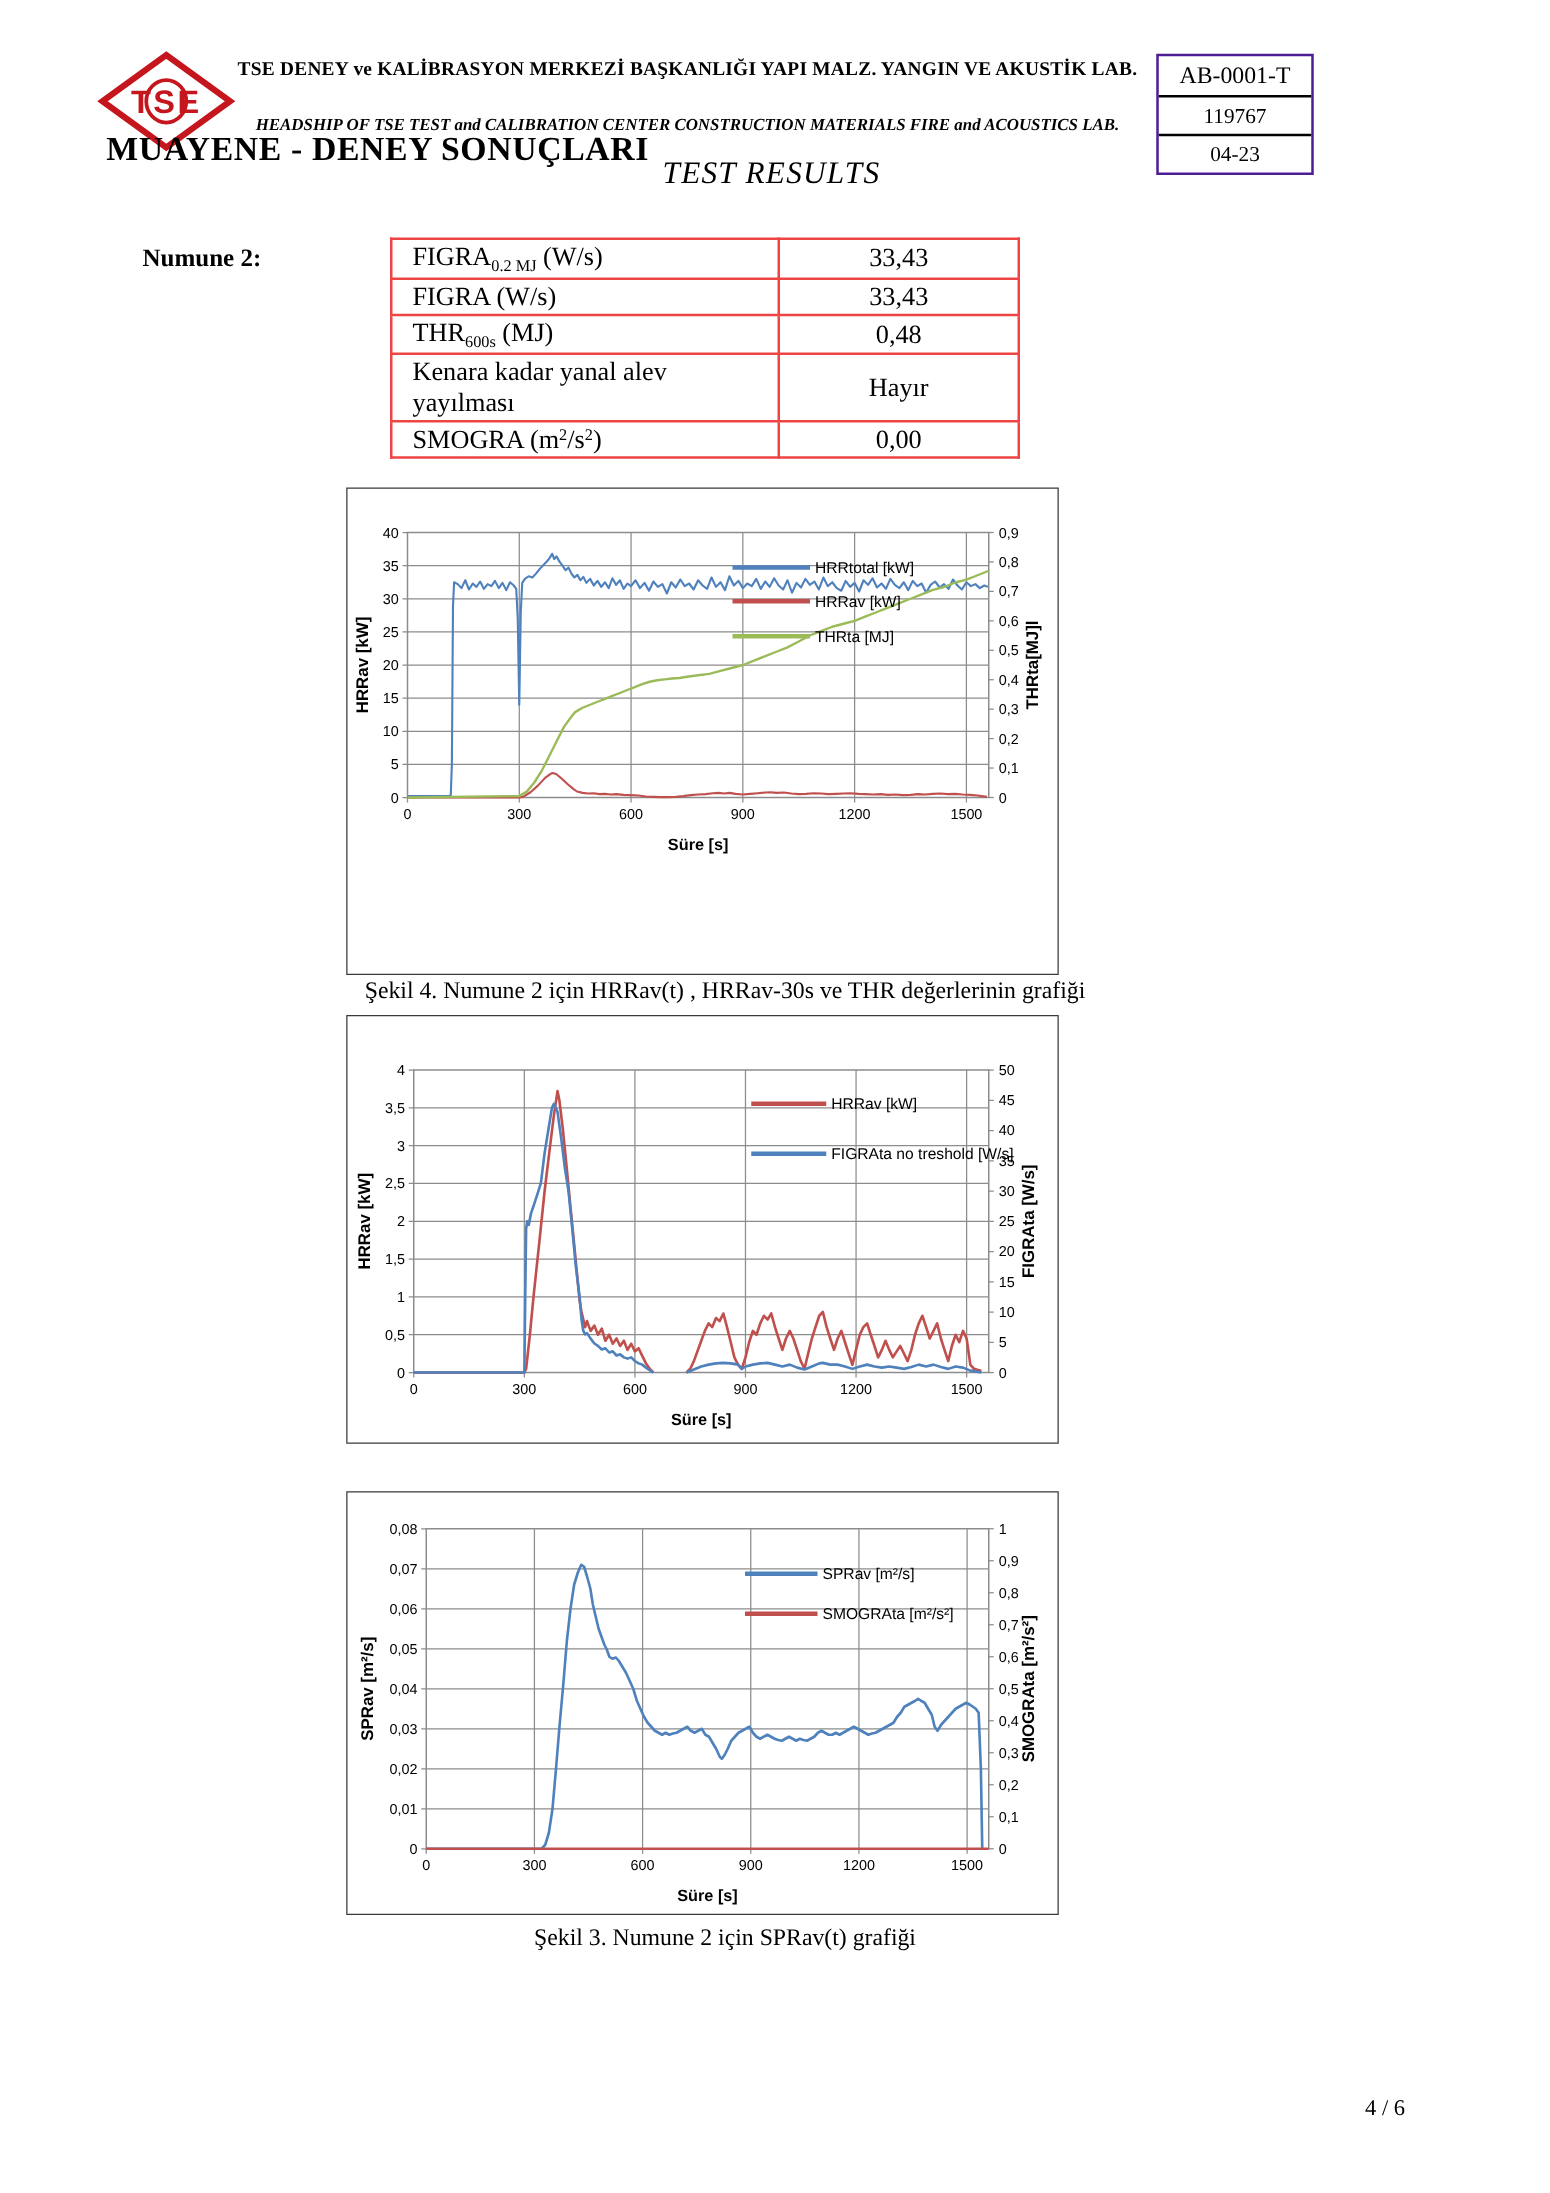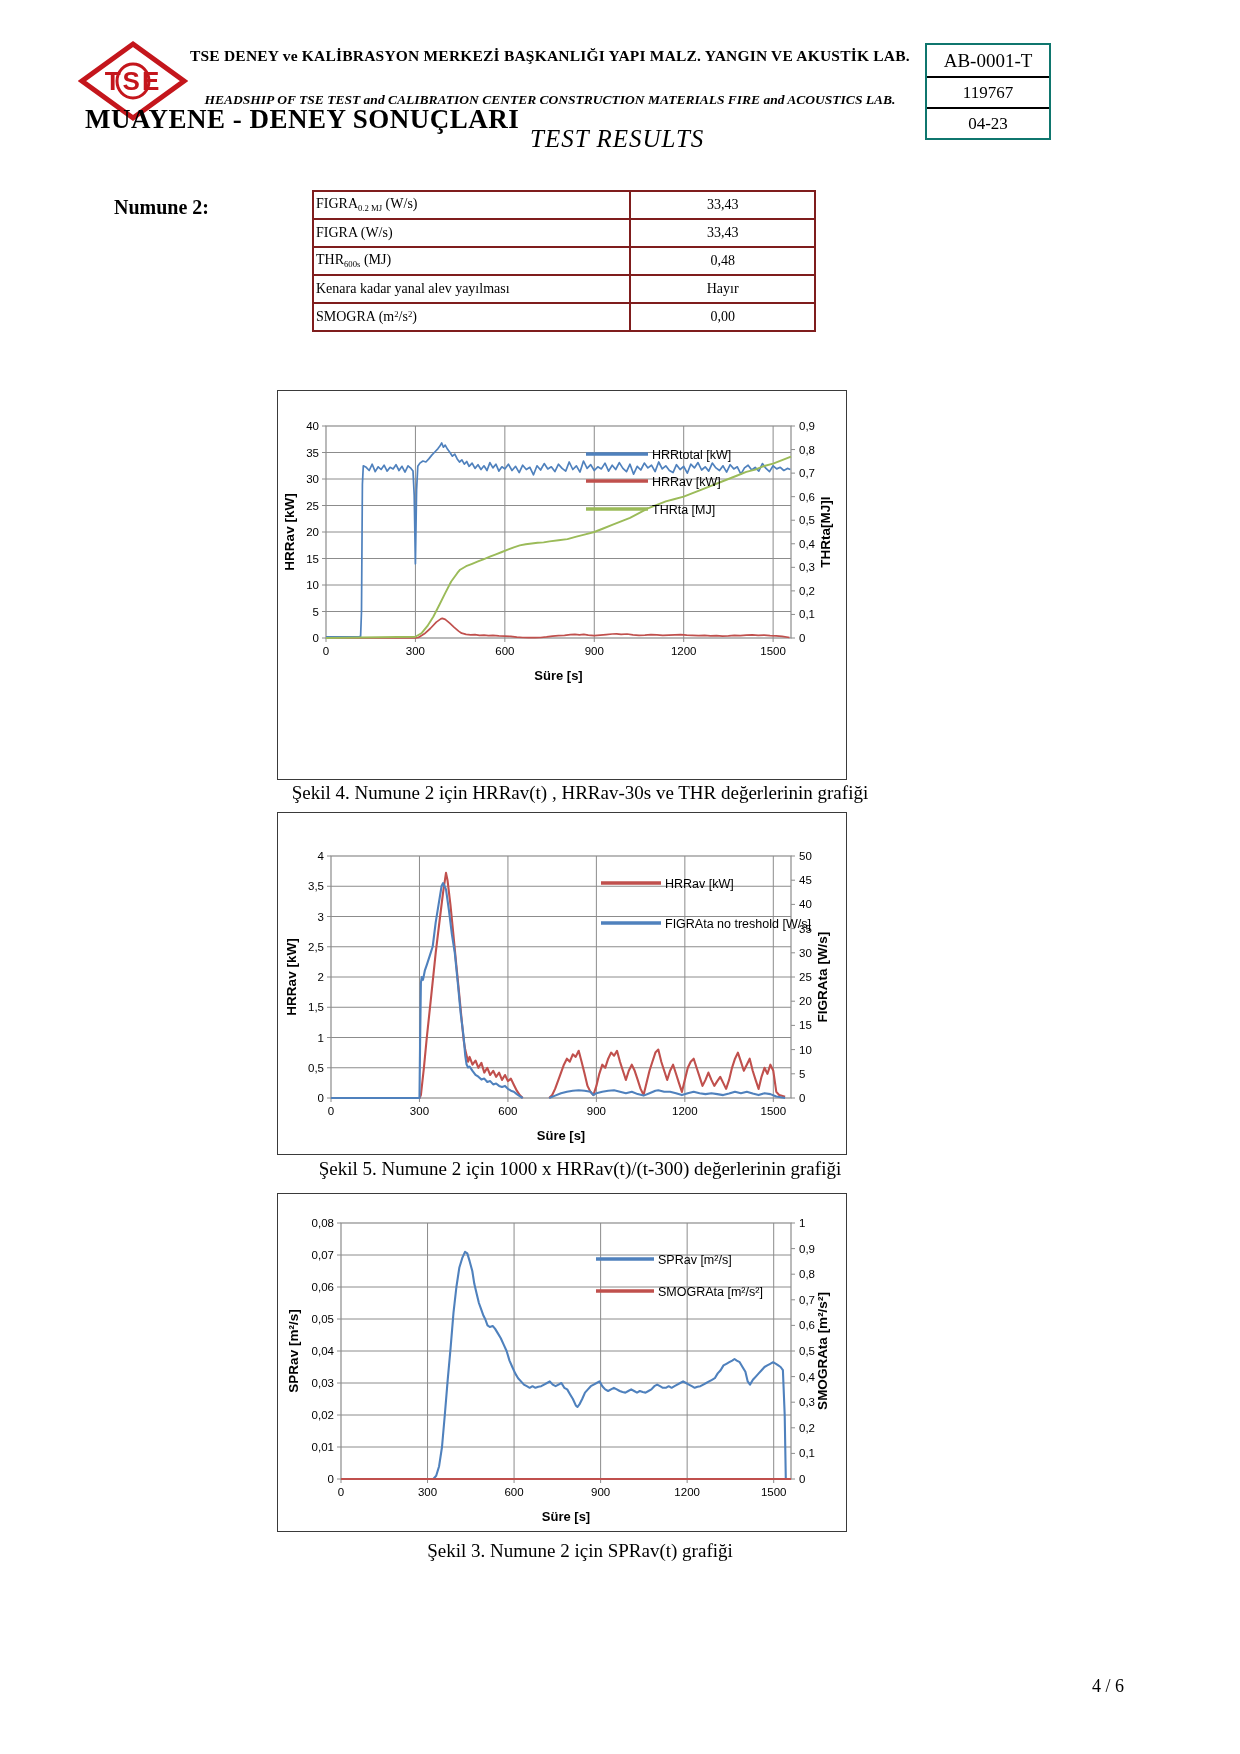--- a/index.html
+++ b/index.html
@@ -3,33 +3,33 @@
 <meta charset="utf-8">
 <style>
   html,body{margin:0;padding:0;background:#fff;}
   .page{position:relative;width:1240px;height:1754px;background:#ffffff;overflow:hidden;
         font-family:"Liberation Serif",serif;color:#000;}
   
   .org-line1{position:absolute;left:190px;top:47px;width:720px;
              font-weight:bold;font-size:15.5px;letter-spacing:0.2px;}
   .org-line2{position:absolute;left:190px;top:92px;width:720px;text-align:center;
              font-weight:bold;font-style:italic;font-size:13.5px;}
-  .doc-box{position:absolute;left:925px;top:43px;width:122px;border:2px solid #0f766e;}
+  .doc-box{position:absolute;left:925px;top:43px;width:122px;border:2px solid #4c1d95;}
   .doc-box .cell{border-bottom:2px solid #000;text-align:center;font-size:17px;
                  padding:5px 2px 4px 2px;}
   .doc-box .cell:last-child{border-bottom:none;}
   .doc-box .cell.big{font-size:19px;}
   .title-tr{position:absolute;left:85px;top:104px;font-weight:bold;font-size:27px;letter-spacing:0.5px;}
   .title-en{position:absolute;left:530px;top:106px;font-style:italic;font-size:25px;letter-spacing:1px;margin-top:19px;}
   
   .logo{position:absolute;left:78px;top:40px;}
   
   .sample-label{position:absolute;left:114px;top:196px;font-weight:bold;font-size:20px;}
   table.results{position:absolute;left:312px;top:190px;border-collapse:collapse;width:504px;}
-  table.results td{border:2px solid #7f1d1d;font-size:14px;padding:1px 2px;height:24px;}
+  table.results td{border:2px solid #ef4444;font-size:21px;padding:1px 16px;height:24px;}
   table.results td.lbl{width:310px;text-align:left;}
   table.results td.val{width:178px;text-align:center;}
   .sub{font-size:0.62em;vertical-align:-0.35em;}
   .sup{font-size:0.62em;vertical-align:0.45em;}
   
   .figbox{position:absolute;background:#fff;border:1.5px solid #3a3a3a;}
   #fig4{left:277px;top:390px;width:568px;height:388px;}
   #fig5{left:277px;top:812px;width:568px;height:341px;}
   #fig6{left:277px;top:1193px;width:568px;height:337px;}
   .caption{position:absolute;left:200px;width:760px;text-align:center;font-size:19px;}
@@ -242,21 +242,20 @@
         <text x="549" y="164" text-anchor="middle" font-size="13.5" font-weight="bold" transform="rotate(-90 549 164)">FIGRAta [W/s]</text>
         <polyline points="53.0,285.0 141.5,285.0 142.9,282.0 145.9,254.8 148.8,224.5 153.3,182.2 157.7,139.8 162.1,103.5 165.1,79.3 168.0,59.9 169.5,67.2 172.4,91.4 175.4,121.6 178.3,151.9 181.3,182.2 184.2,212.4 185.7,227.5 187.2,236.6 190.1,248.7 191.6,243.9 194.5,251.7 197.5,247.5 200.4,254.8 203.4,249.9 206.3,259.6 209.3,254.8 212.2,262.0 215.2,257.8 218.1,263.8 221.1,259.6 224.0,266.9 227.0,262.0 229.9,268.1 232.9,265.6 235.8,271.7 238.8,277.7 241.7,282.0 244.7,285.0" fill="none" stroke="#C0504D" stroke-width="2.1" stroke-linejoin="round"></polyline>
         <polyline points="271.2,285.0 274.2,282.0 277.1,275.9 281.5,263.8 285.9,251.7 288.9,245.7 291.8,248.7 294.8,241.4 297.7,243.9 300.7,237.8 303.6,248.7 306.6,260.8 309.5,272.9 312.5,278.9 315.4,282.0 318.4,272.9 321.3,260.8 324.3,251.7 327.2,254.8 330.2,245.7 333.1,239.6 336.1,242.7 339.0,237.8 342.0,248.7 344.9,257.8 347.9,266.9 350.8,257.8 353.8,251.7 356.7,257.8 359.7,266.9 362.6,275.9 365.6,282.0 368.5,269.9 371.5,257.8 374.4,248.7 377.4,239.6 380.3,236.6 383.3,248.7 386.2,257.8 389.2,266.9 392.1,257.8 395.1,251.7 398.0,260.8 400.9,269.9 403.9,278.9 406.8,266.9 409.8,254.8 412.7,248.7 415.7,245.7 418.6,254.8 421.6,263.8 424.5,272.9 427.5,266.9 430.4,259.6 433.4,266.9 436.3,272.9 439.3,268.1 442.2,263.8 445.2,269.9 448.1,275.9 451.1,266.9 454.0,254.8 457.0,245.7 459.9,239.6 462.9,248.7 465.8,257.8 468.8,251.7 471.7,245.7 474.7,257.8 477.6,266.9 480.6,275.9 483.5,263.8 486.5,254.8 489.4,260.8 492.4,251.7 495.3,257.8 498.3,278.9 501.2,282.0 507.1,283.8" fill="none" stroke="#C0504D" stroke-width="2.1" stroke-linejoin="round"></polyline>
         <polyline points="53.0,285.0 141.5,285.0 142.1,230.3 142.9,169.8 143.8,164.0 145.0,166.9 146.8,157.7 148.8,151.9 151.8,142.7 154.7,133.5 157.7,109.3 160.6,91.4 163.6,73.0 165.1,70.1 166.5,73.0 168.0,76.4 170.9,97.2 173.9,121.4 176.8,139.8 179.8,169.8 182.7,200.3 185.7,224.5 187.2,242.4 188.6,251.6 190.1,254.5 191.6,253.5 194.5,257.9 197.5,261.8 200.4,263.7 203.4,266.6 206.3,265.6 209.3,269.0 212.2,268.1 215.2,271.4 218.1,270.5 221.1,272.9 224.0,273.9 227.0,272.9 229.9,275.8 232.9,277.7 235.8,278.7 238.8,281.1 241.7,283.1 244.7,285.0" fill="none" stroke="#4F81BD" stroke-width="2.1" stroke-linejoin="round"></polyline>
         <polyline points="271.2,285.0 277.1,282.6 283.0,280.2 288.9,278.7 294.8,277.7 300.7,277.3 306.6,277.7 312.5,278.7 315.4,282.1 318.4,280.2 324.3,278.7 330.2,277.7 336.1,277.3 342.0,278.7 347.9,280.2 353.8,278.7 359.7,281.1 365.6,282.6 371.5,280.2 377.4,277.7 380.3,277.3 386.2,278.7 392.1,278.7 398.0,280.2 403.9,282.1 409.8,280.2 415.7,278.7 421.6,280.2 427.5,281.1 433.4,280.2 439.3,281.1 445.2,282.1 451.1,280.6 457.0,278.7 462.9,280.2 468.8,278.7 474.7,280.6 480.6,282.1 486.5,280.2 492.4,281.1 498.3,283.5 507.1,285.0" fill="none" stroke="#4F81BD" stroke-width="2.1" stroke-linejoin="round"></polyline>
         <line x1="323" y1="70" x2="383" y2="70" stroke="#C0504D" stroke-width="3.5"></line>
         <text x="387" y="74.5" font-size="12.5">HRRav [kW]</text>
         <line x1="323" y1="110" x2="383" y2="110" stroke="#4F81BD" stroke-width="3.5"></line>
         <text x="387" y="114.5" font-size="12.5">FIGRAta no treshold [W/s]</text>
       </svg></div>
-  <div class="caption" id="cap5">Şekil 5. Numune 2 için 1000 x HRRav(t)/(t-300) değerlerinin grafiği</div>
 
   <div class="figbox" id="fig6"><svg width="565" height="334" viewBox="0 0 565 334">
         <line x1="149.53846153846155" y1="29" x2="149.53846153846155" y2="285" stroke="#8c8c8c" stroke-width="1"></line>
         <line x1="236.0769230769231" y1="29" x2="236.0769230769231" y2="285" stroke="#8c8c8c" stroke-width="1"></line>
         <line x1="322.6153846153846" y1="29" x2="322.6153846153846" y2="285" stroke="#8c8c8c" stroke-width="1"></line>
         <line x1="409.1538461538462" y1="29" x2="409.1538461538462" y2="285" stroke="#8c8c8c" stroke-width="1"></line>
         <line x1="495.6923076923077" y1="29" x2="495.6923076923077" y2="285" stroke="#8c8c8c" stroke-width="1"></line>
         <line x1="63" y1="253" x2="513" y2="253" stroke="#8c8c8c" stroke-width="1"></line>
         <line x1="63" y1="221" x2="513" y2="221" stroke="#8c8c8c" stroke-width="1"></line>
         <line x1="63" y1="189" x2="513" y2="189" stroke="#8c8c8c" stroke-width="1"></line>

